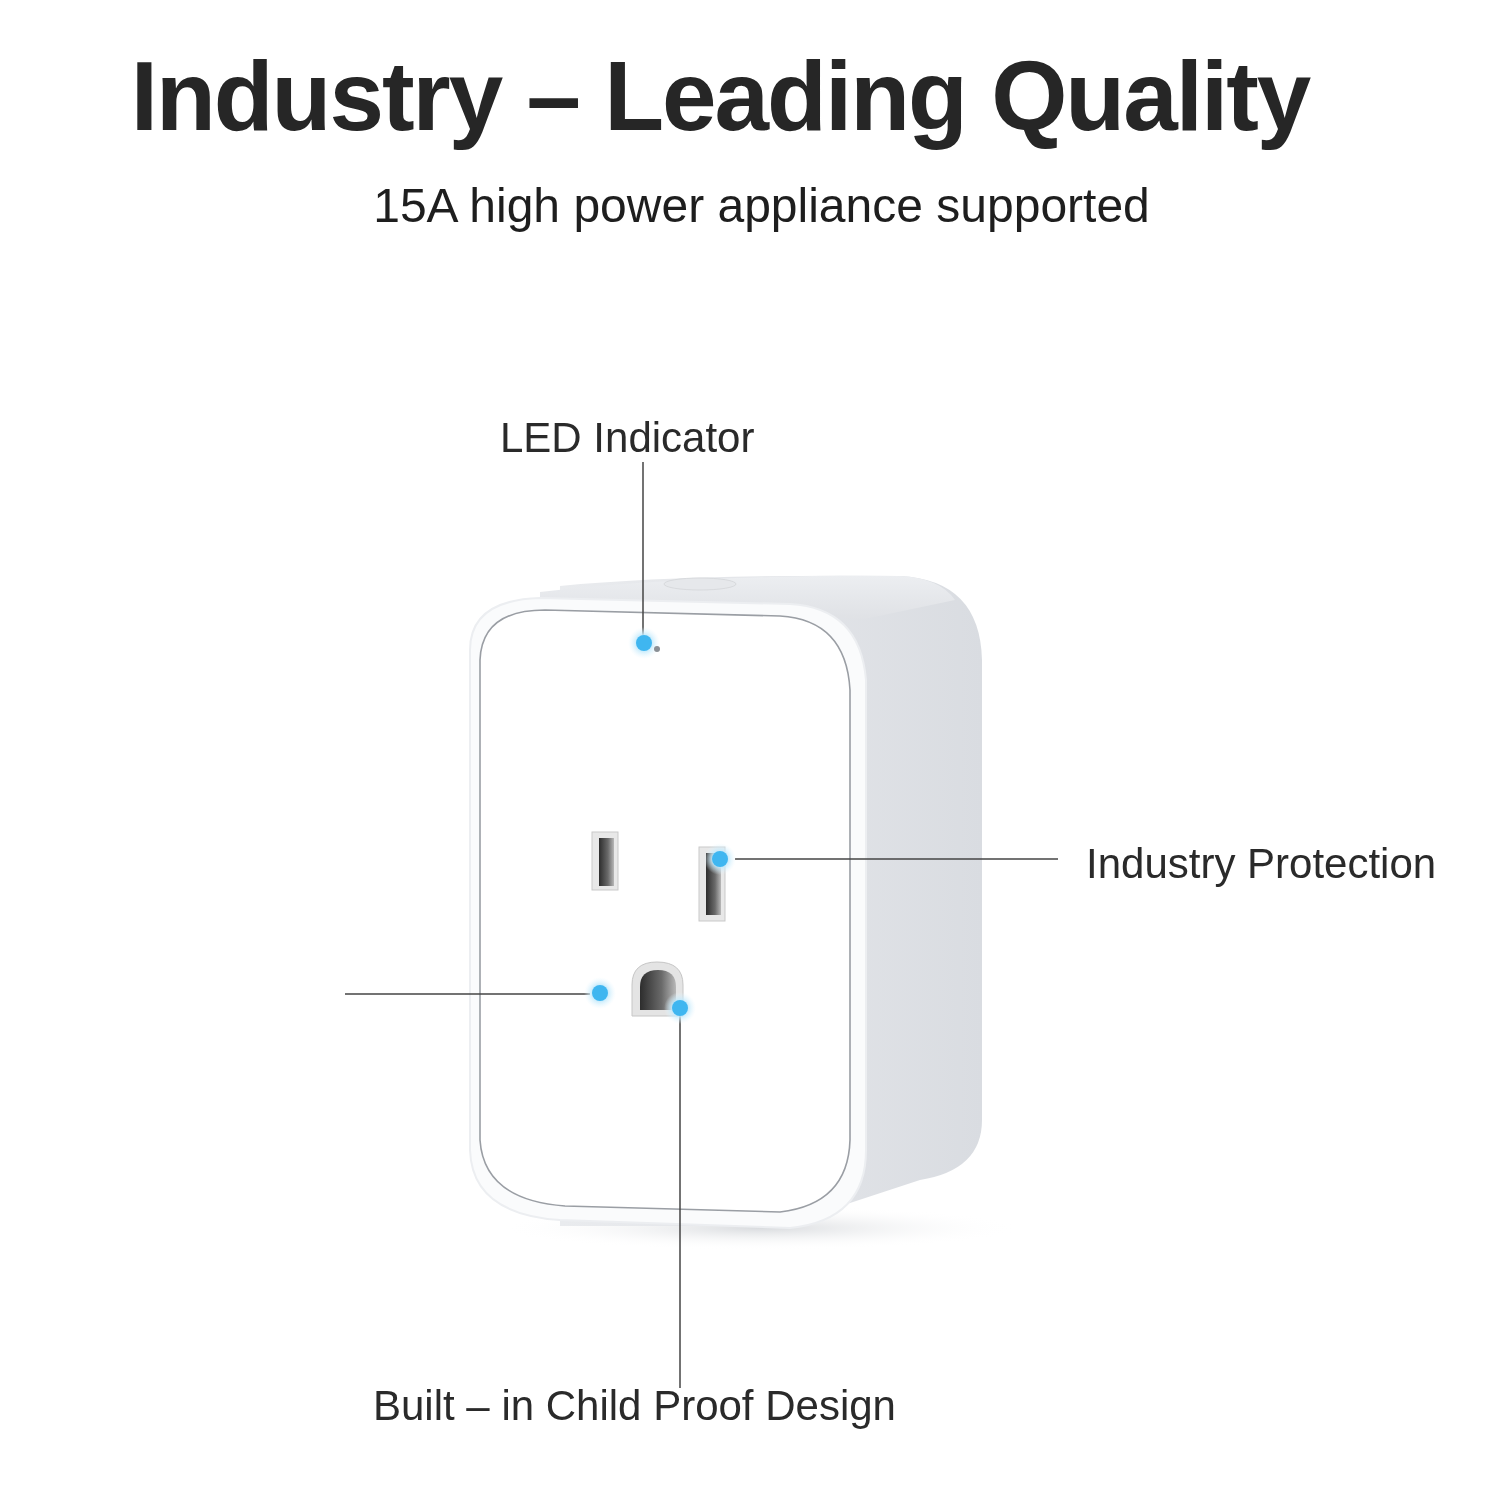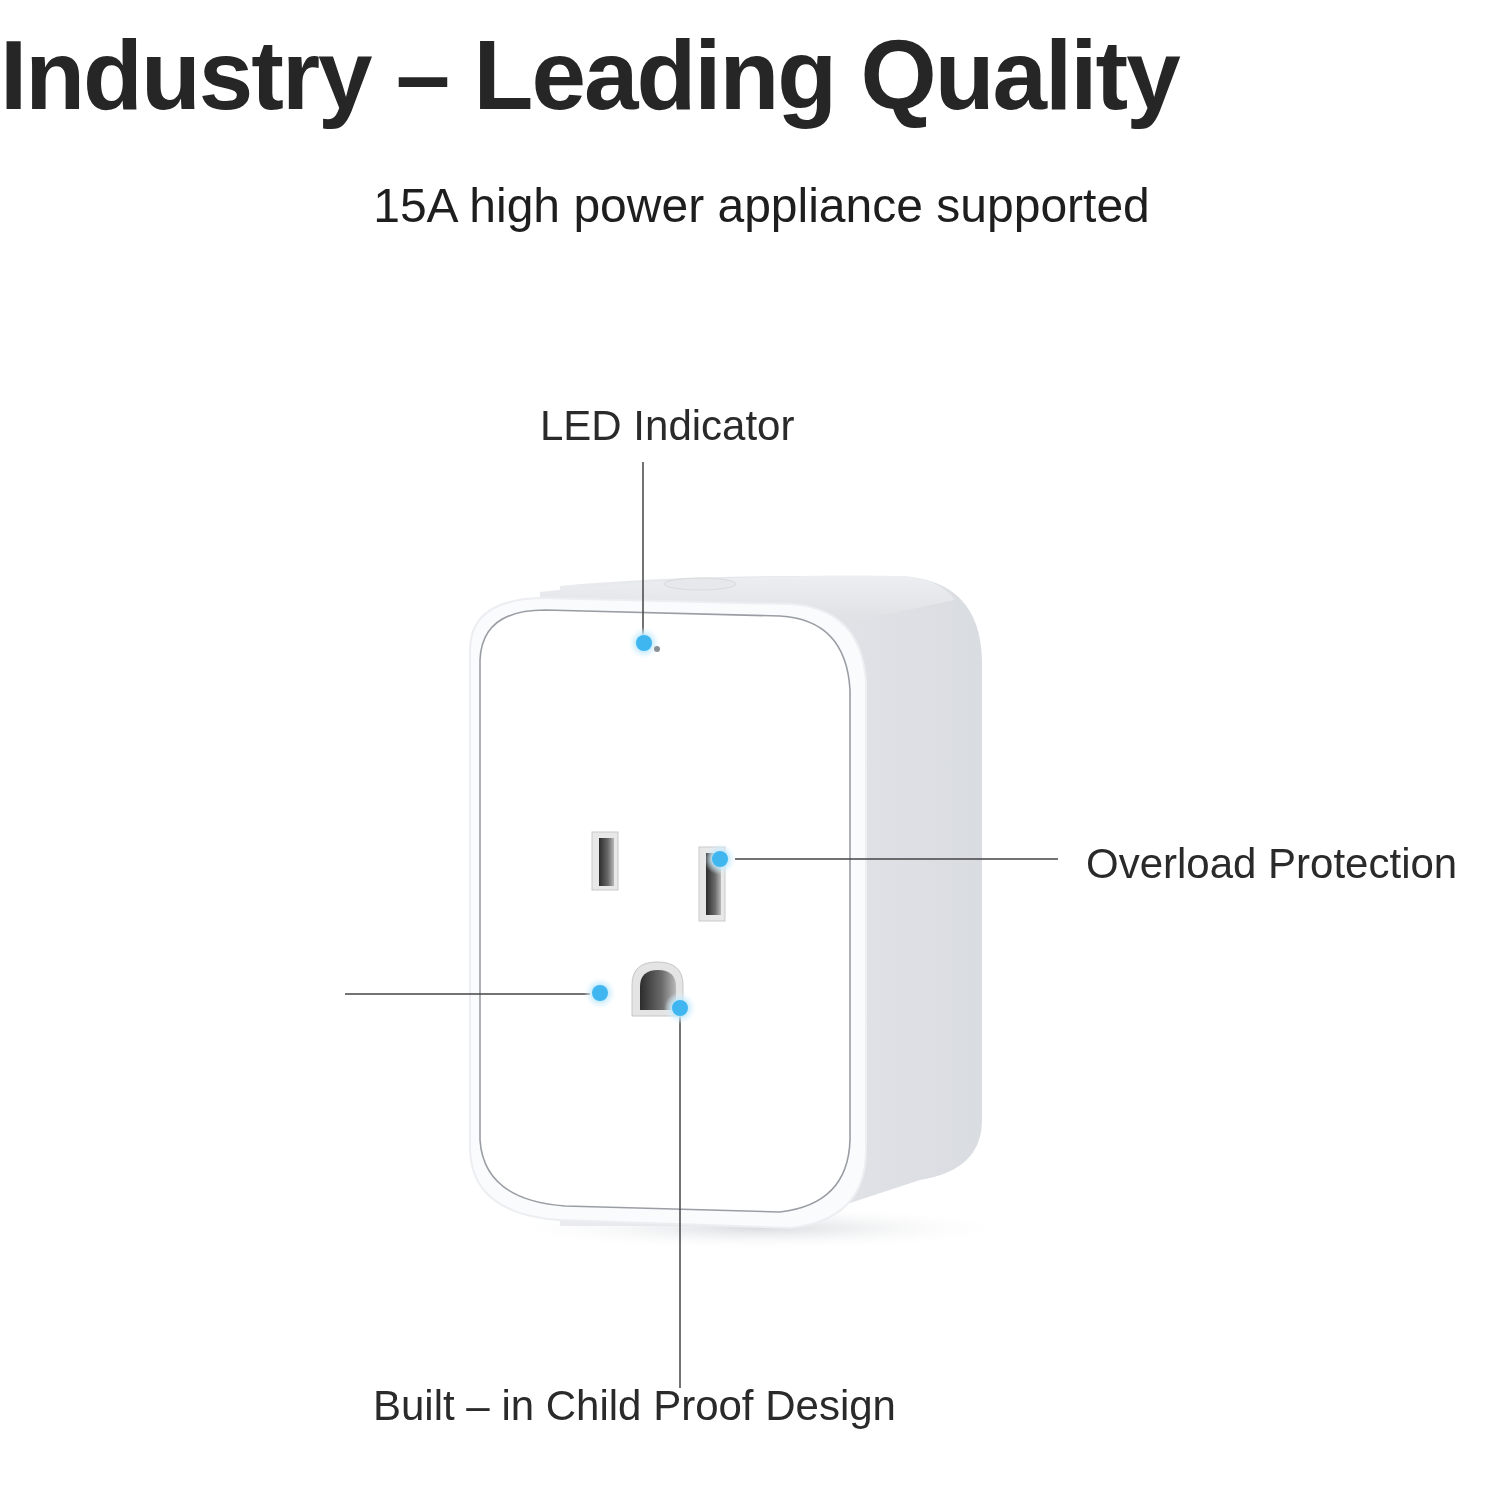--- a/index.html
+++ b/index.html
@@ -1,23 +1,23 @@
 <!DOCTYPE html>
 <html><head>
 <meta charset="utf-8">
 <style>
   html, body { margin: 0; padding: 0; background: #ffffff; }
   body { width: 1497px; height: 1497px; position: relative; overflow: hidden;
          font-family: "Liberation Sans", sans-serif; color: #222; }
-  .title { position: absolute; left: 0; top: 15px; width: 1440px; 
+  .title { position: absolute; left: 0; top: 36px; width: 1440px; text-align: center;
            font-size: 98px; font-weight: bold; letter-spacing: -2px; color: #262626; line-height: 120px; }
   .subtitle { position: absolute; left: 0; top: 176px; width: 1475px; text-align: center;
               font-size: 48px; color: #1e1e1e; line-height: 60px; margin-left: 24px; }
   .label { position: absolute; font-size: 42px; color: #2a2a2a; line-height: 52px; white-space: nowrap; }
-  .lbl-led { left: 500px; top: 400px; margin-left: 40px; }
+  .lbl-led { left: 500px; top: 412px; }
   .lbl-overload { left: 1086px; top: 838px; }
   .lbl-fire { right: 1180px; top: 944px; text-align: right; }
   .lbl-child { left: 373px; top: 1380px; text-align: right; }
   svg.product { position: absolute; left: 0; top: 0; }
 </style>
 </head>
 <body>
 
 <div class="title">Industry – Leading Quality</div>
 <div class="subtitle">15A high power appliance supported</div>
@@ -93,16 +93,16 @@
     <circle cx="600" cy="993" r="16" fill="url(#glow)"></circle>
     <circle cx="600" cy="993" r="8" fill="#3fb6f0"></circle>
   </g>
   <g>
     <circle cx="680" cy="1008" r="16" fill="url(#glow)"></circle>
     <circle cx="680" cy="1008" r="8" fill="#3fb6f0"></circle>
   </g>
 </svg>
 
 <div class="label lbl-led">LED Indicator</div>
-<div class="label lbl-overload">Overload Protection</div>
+<div class="label lbl-overload">Industry Protection</div>
 <div class="label lbl-fire">
 </div>
 <div class="label lbl-child">Built – in Child Proof Design</div>
 
 </body></html>

